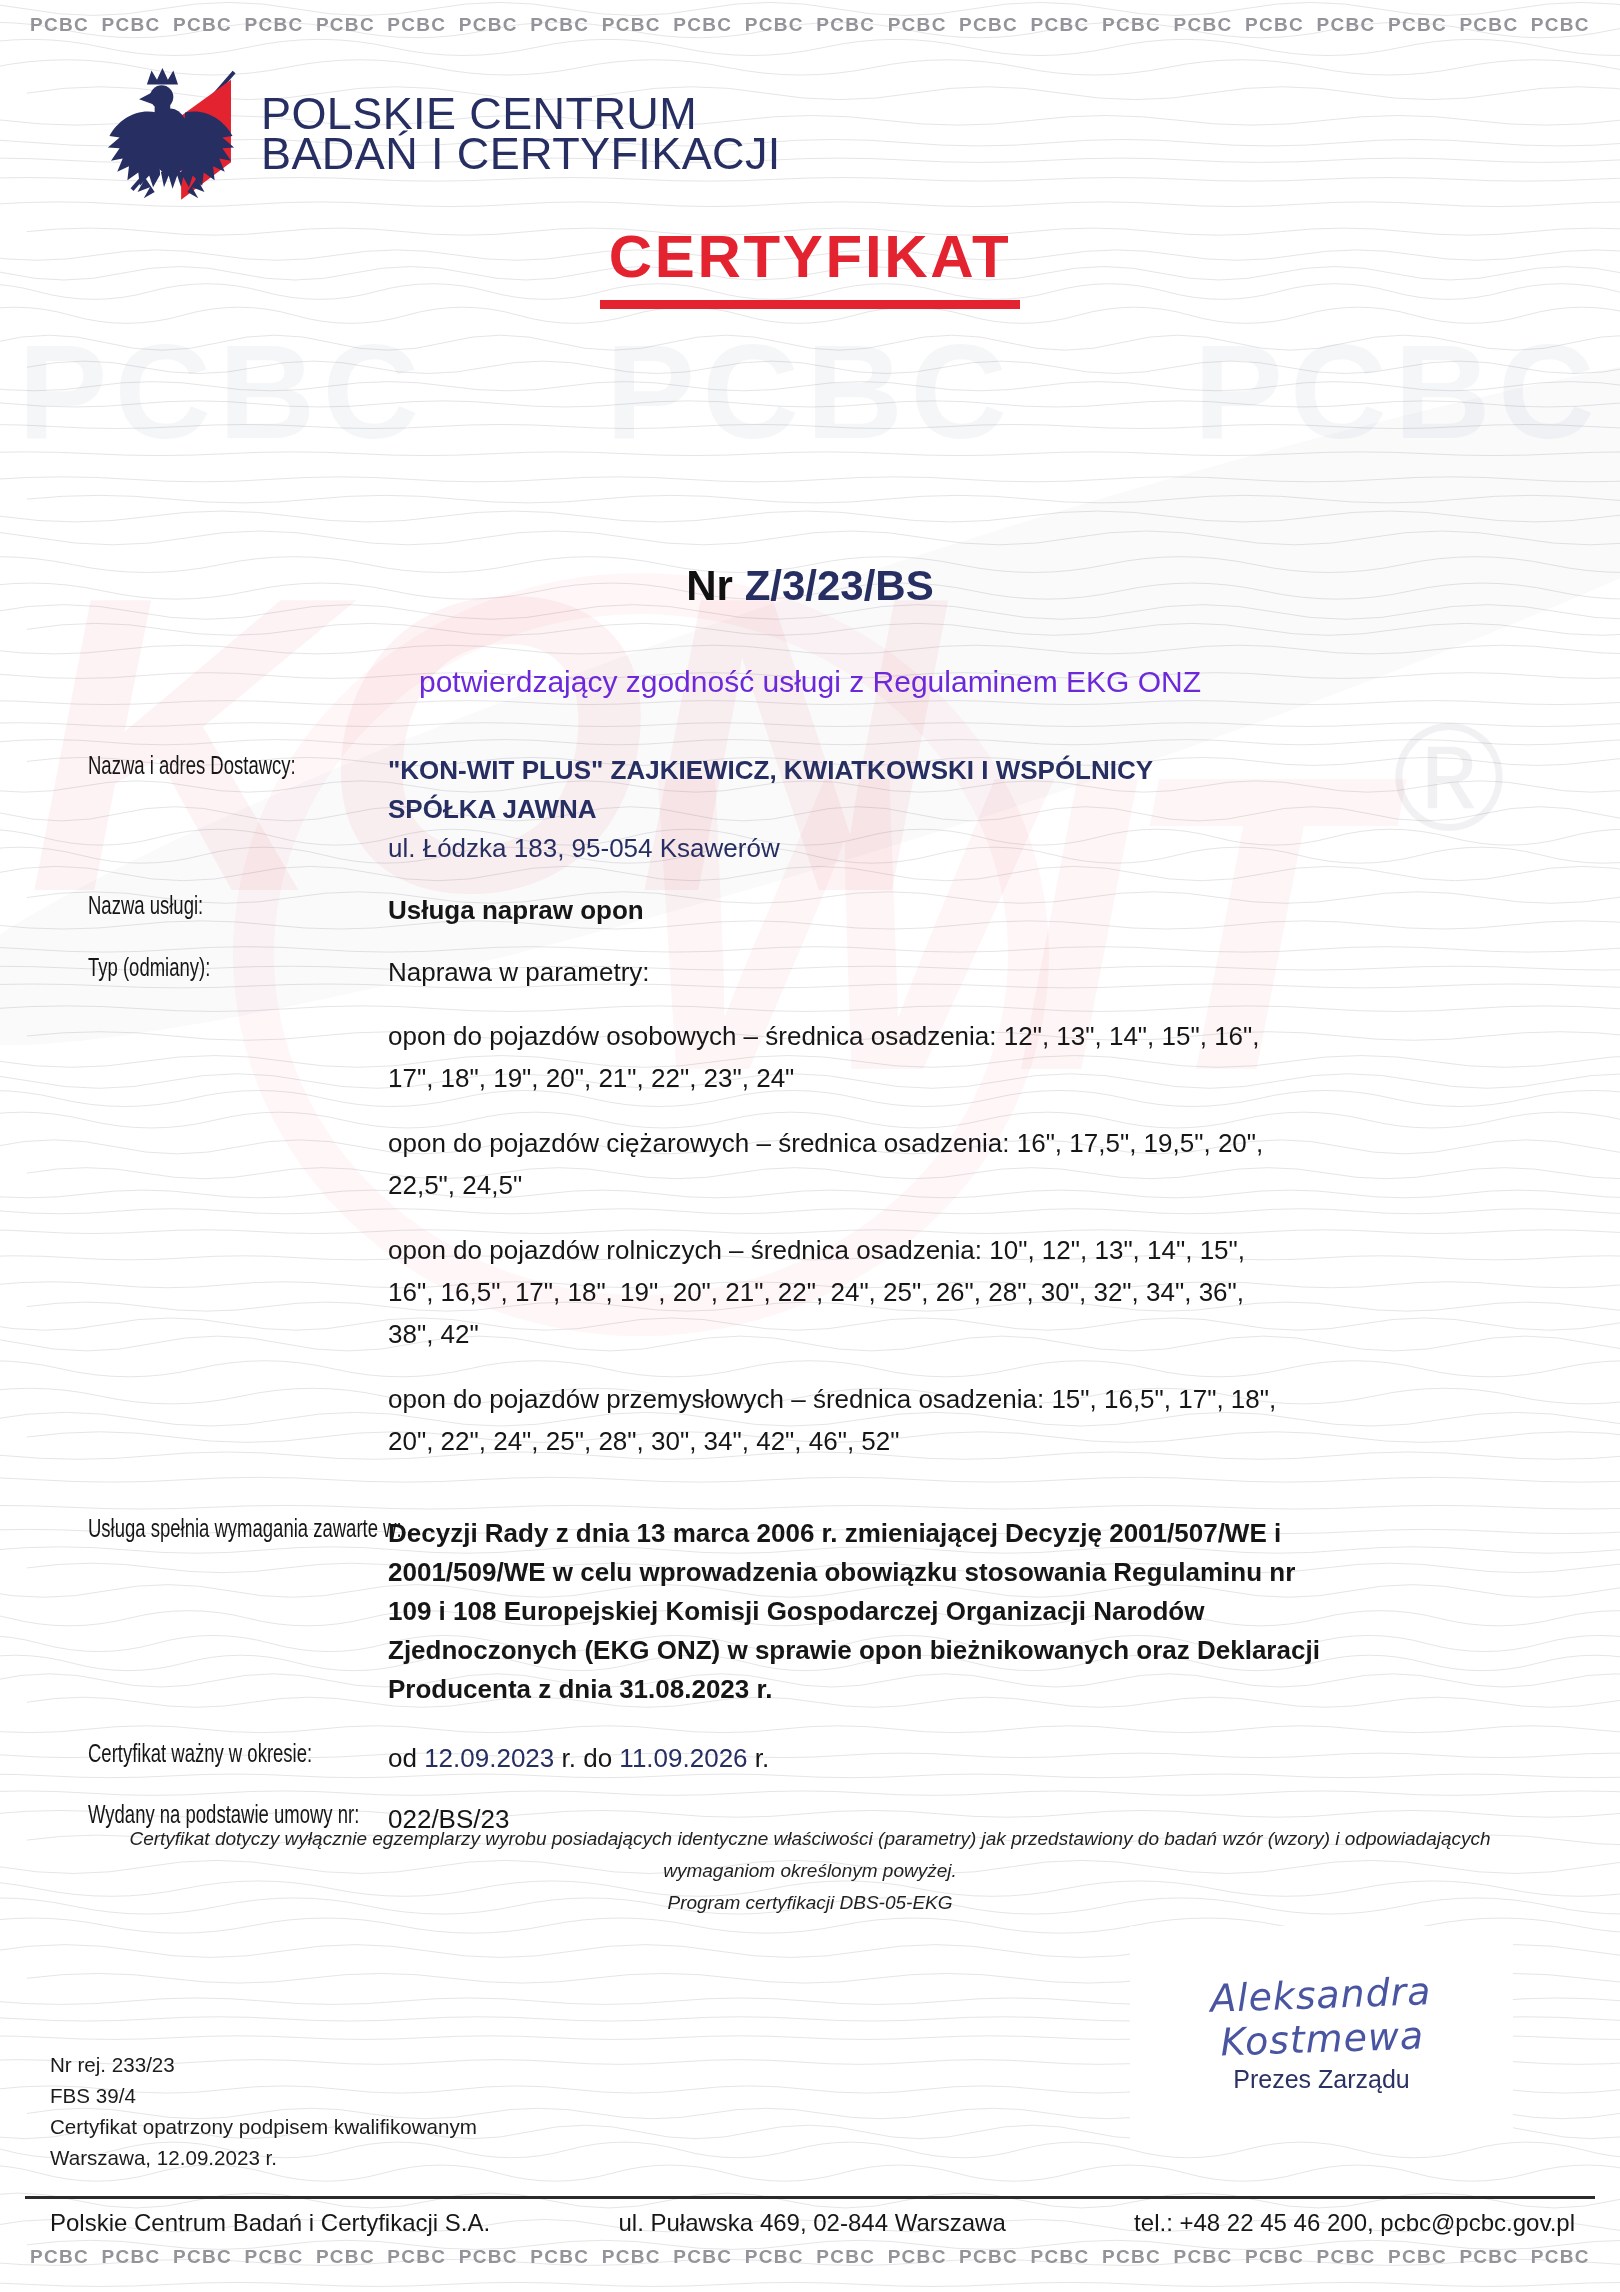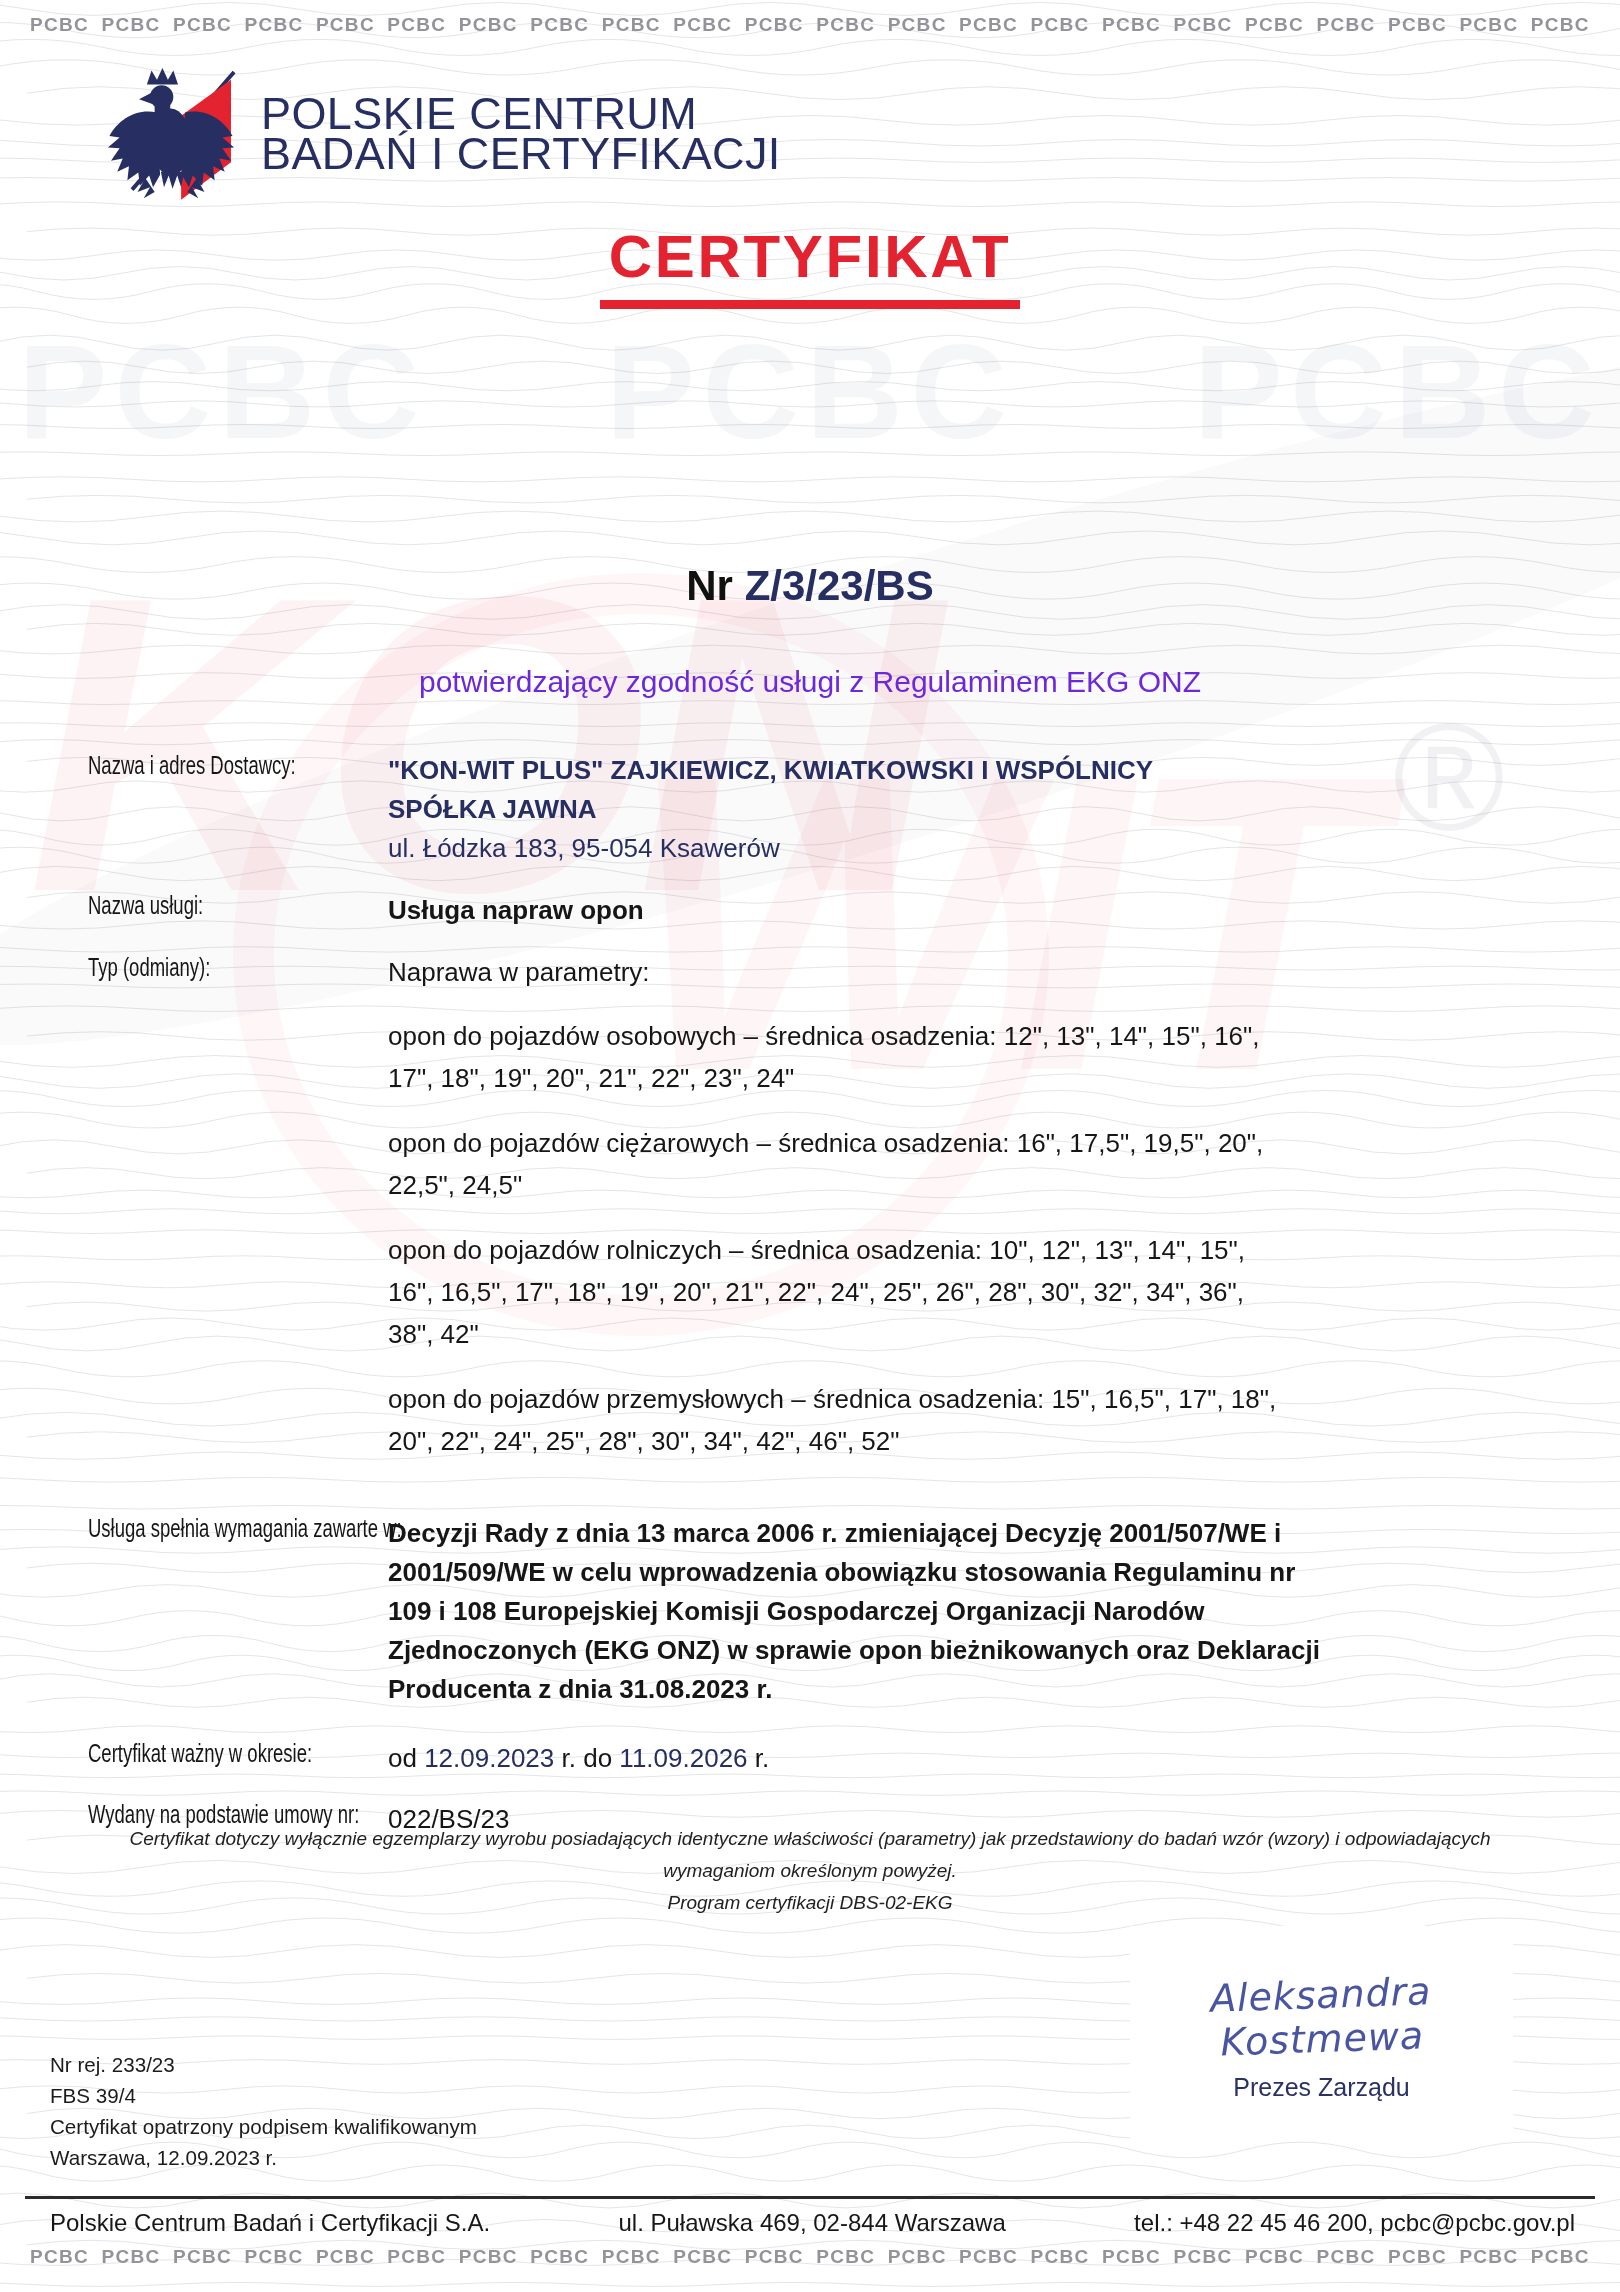--- a/index.html
+++ b/index.html
@@ -58,21 +58,21 @@
   .mb-row4{margin-bottom:30px;}
   .mb-row5{margin-bottom:21.5px;}
   
   #disclaimer{position:absolute; left:48px; right:48px; top:1823px; z-index:3; text-align:center;
     font-size:19px; font-style:italic; line-height:32px; color:#222; white-space:pre-line;}
   
   #sig-box{position:absolute; left:1130px; top:1926px; width:383px; height:215px; background:#fff;
     z-index:4; text-align:center;}
   #sig-name{margin-top:47px; font-size:38px; font-style:italic; color:#4a55a2;
     transform:rotate(-2deg); letter-spacing:0.9px; font-family:"DejaVu Sans", sans-serif;}
-  #sig-role{margin-top:12px; font-size:25px; color:#2b3263;}
+  #sig-role{margin-top:4px; font-size:25px; color:#2b3263;}
   
   #registry{position:absolute; left:50px; top:2049px; z-index:3; font-size:20.6px; line-height:31px;
     color:#1c1c1c; white-space:pre-line;}
   
   #footer-rule{position:absolute; left:25px; right:25px; top:2196px; height:2.7px; background:#2b2b2b;
     z-index:3;}
   #footer{position:absolute; left:50px; right:45px; top:2209px; z-index:3; display:flex;
     justify-content:space-between; font-size:24px; color:#171717;text-align:center;}
 </style>
 </head>
@@ -346,21 +346,21 @@
       <div class="label">
         <span>Wydany na podstawie umowy nr:</span>
       </div>
       <div class="value">022/BS/23</div>
     </div>
 
   </div>
 
   <div id="disclaimer" class="lines">Certyfikat dotyczy wyłącznie egzemplarzy wyrobu posiadających identyczne właściwości (parametry) jak przedstawiony do badań wzór (wzory) i odpowiadających
 wymaganiom określonym powyżej.
-Program certyfikacji DBS-02-EKG</div>
+Program certyfikacji DBS-05-EKG</div>
 
   <div id="sig-box">
     <div id="sig-name">Aleksandra Kostmewa</div>
     <div id="sig-role">Prezes Zarządu</div>
   </div>
 
   <div id="registry" class="lines">Nr rej. 233/23
 FBS 39/4
 Certyfikat opatrzony podpisem kwalifikowanym
 Warszawa, 12.09.2023 r.</div>

